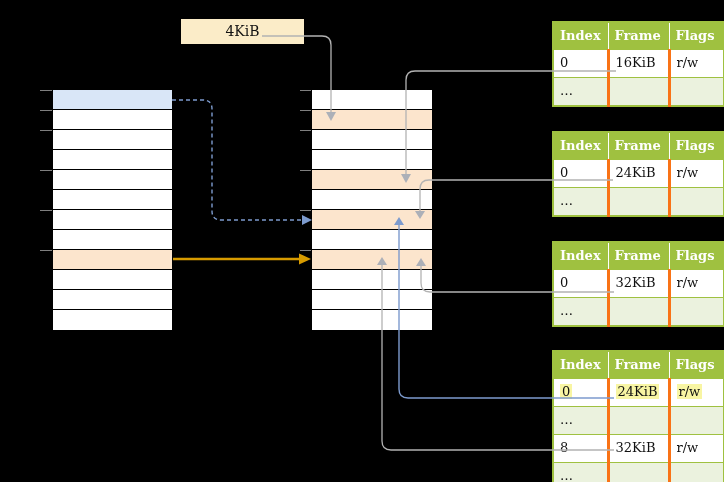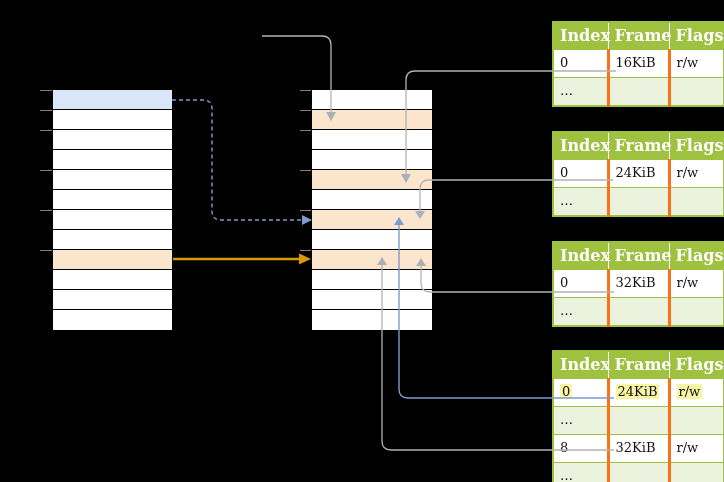--- a/index.html
+++ b/index.html
@@ -33,21 +33,21 @@
   .tick{position:absolute;left:0;width:12px;height:0;border-top:1px solid var(--tick-gray);}
   
   table.ptable{
     position:absolute;left:552px;width:171px;table-layout:fixed;
     border-collapse:collapse;border:2px solid var(--table-green);
     font-family:inherit;font-size:13px;color:var(--body-text);
   }
   .ptable th{
     background:var(--table-green);color:var(--header-text);
     font-weight:bold;text-align:left;height:24px;padding:0 0 2px 6px;
-    border-left:1px solid #fff;font-size:16px;
+    border-left:1px solid #fff;font-size:13px;
   }
   .ptable th:first-child{border-left:none;}
   .ptable td{
     background:var(--cell-white);height:25px;padding:0 0 2px 6px;
     border-top:1px solid var(--table-green);
     border-left:3px solid #f97316;vertical-align:middle;
   }
   .ptable td:first-child{border-left:none;}
   .ptable col.c1{width:55px}.ptable col.c2{width:61px}.ptable col.c3{width:55px}
   .ptable tr.green td{background:var(--table-row-green);}
@@ -60,20 +60,21 @@
   .ln-orange{fill:none;stroke:var(--arrow-orange);stroke-width:2.6px;}
   .hd-gray{fill:var(--arrowhead-gray);}
   .hd-blue{fill:var(--connector-blue);}
   .hd-orange{fill:var(--arrow-orange);}
 </style>
 </head>
 <body>
 
 <div class="stage">
 
+  <div class="size-label">4KiB</div>
 
   <div class="tickcol vm">
       <div class="tick" style="top: 0px;"></div>
       <div class="tick" style="top: 20px;"></div>
       <div class="tick" style="top: 40px;"></div>
       <div class="tick" style="top: 80px;"></div>
       <div class="tick" style="top: 120px;"></div>
       <div class="tick" style="top: 160px;"></div>
     </div>
   <div class="memcol vm">

